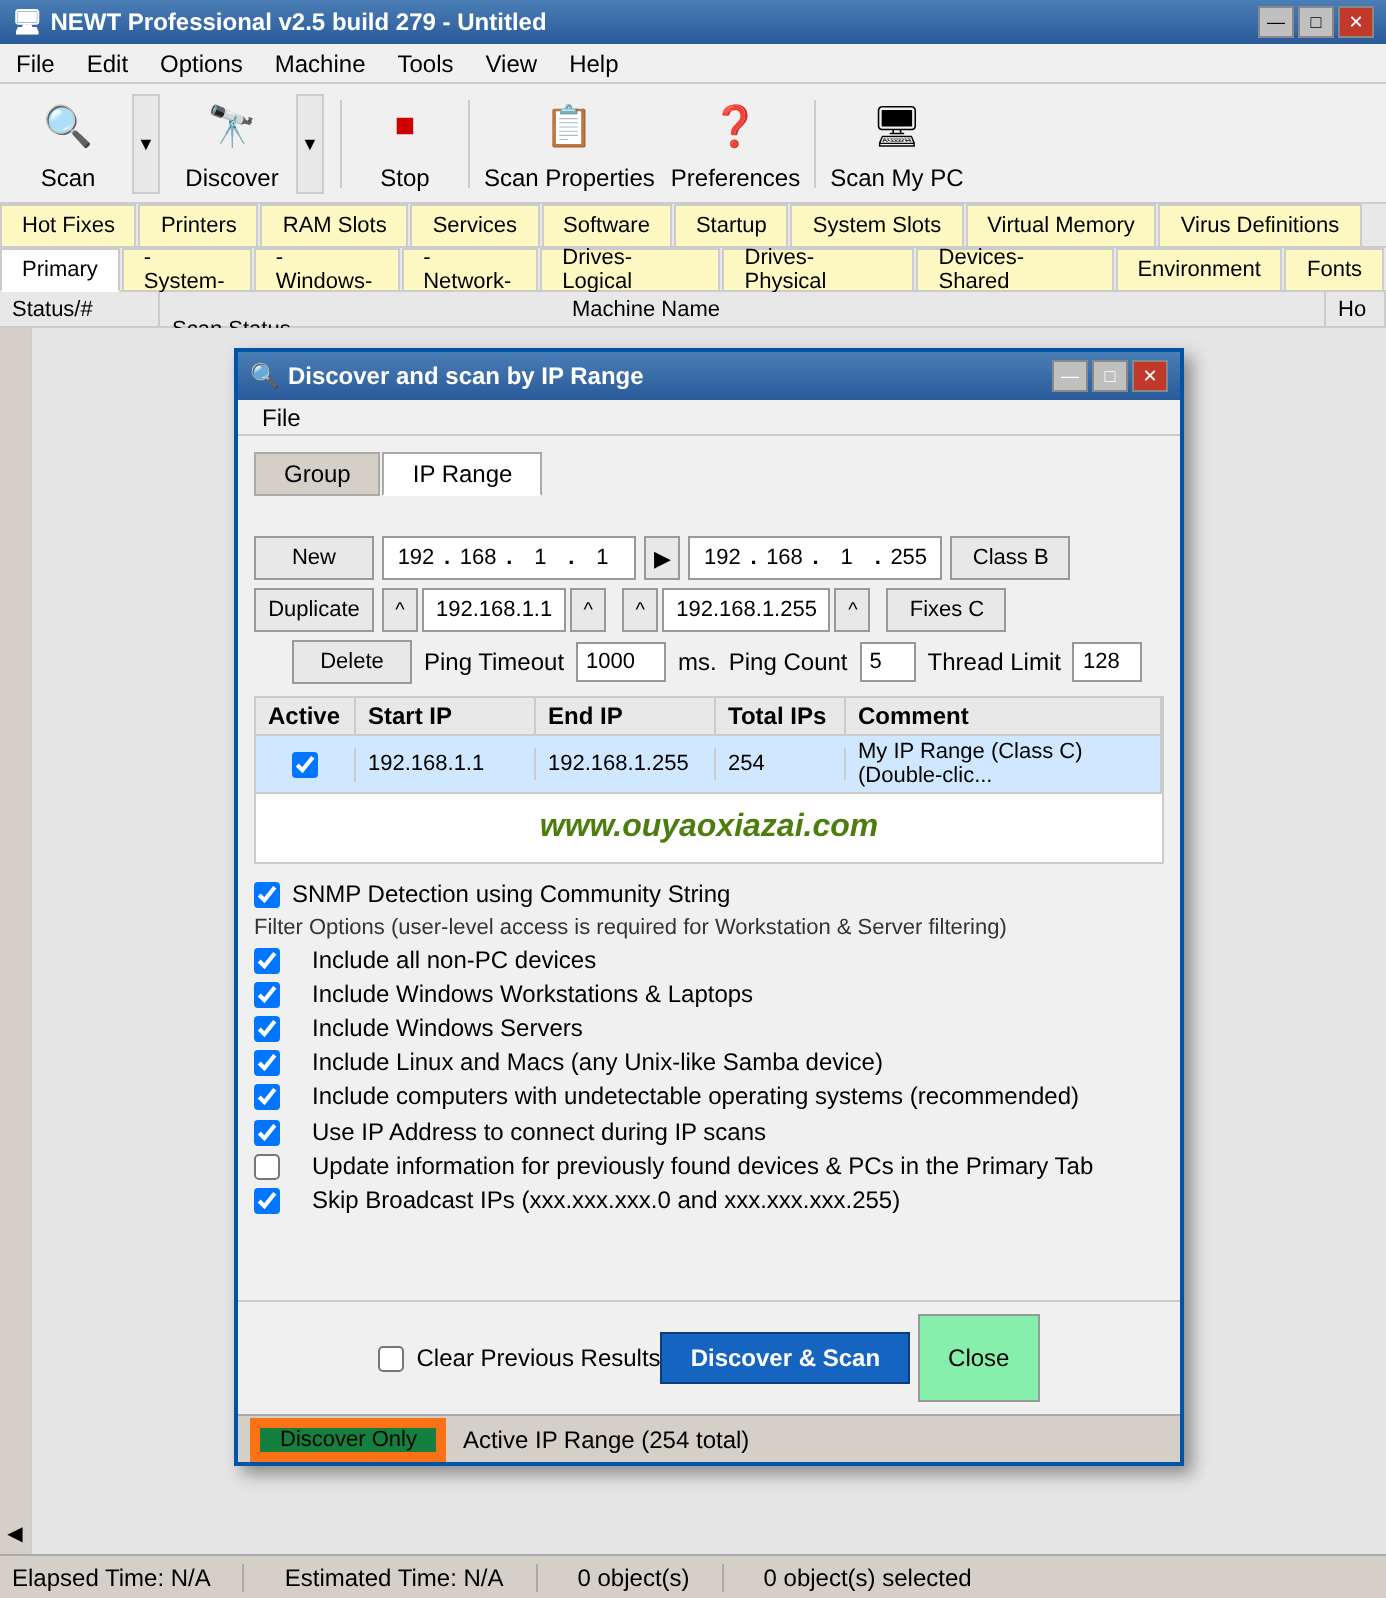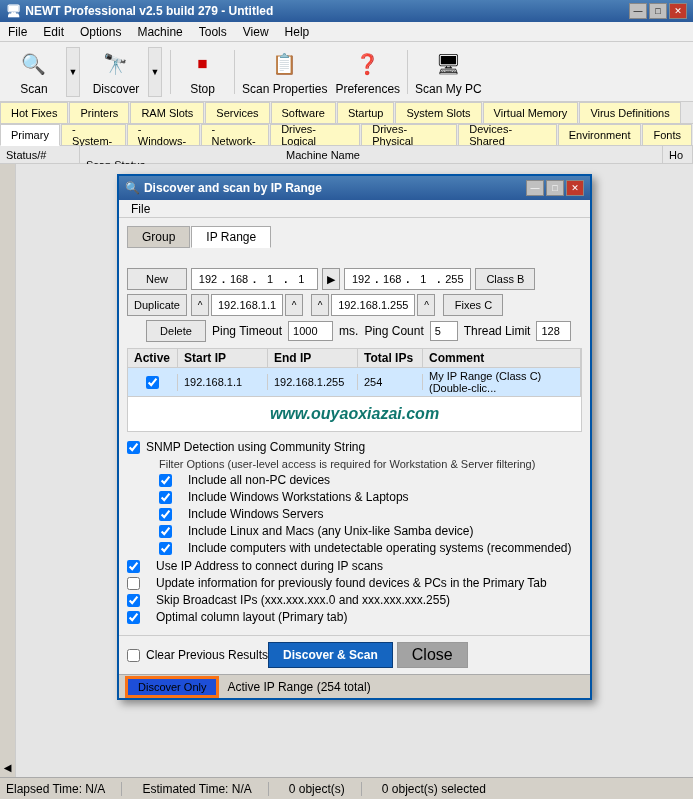--- a/index.html
+++ b/index.html
@@ -69,37 +69,37 @@
 
     
     #ip-table { border: 1px solid #ccc; background: white; margin-bottom: 8px; }
     .ip-table-header { display: flex; background: #e8e8e8; border-bottom: 1px solid #ccc; font-size: 11px; font-weight: bold; }
     .ip-table-col { padding: 2px 6px; border-right: 1px solid #ccc; }
     .ip-table-row { display: flex; align-items: center; background: #d0e8ff; border-bottom: 1px solid #ccc; }
     .ip-table-cell { padding: 2px 6px; border-right: 1px solid #ccc; font-size: 11px; display: flex; align-items: center; }
     .checkbox-cell { width: 40px; justify-content: center; }
 
     
-    .watermark { text-align: center; color: #0f766e; font-size: 16px; font-weight: bold; padding: 8px 0; font-style: italic; }
+    .watermark { text-align: center; color: #4d7c0f; font-size: 16px; font-weight: bold; padding: 8px 0; font-style: italic; }
 
     
     .snmp-row { display: flex; align-items: center; gap: 6px; margin-bottom: 4px; }
     .snmp-input { border: 1px solid #999; background: white; height: 20px; padding: 1px 4px; flex: 1; font-size: 11px; max-width: 200px; }
-    .filter-section { margin-bottom: 4px; margin-left: 32px; }
+    .filter-section { margin-bottom: 4px; }
     .filter-label { font-size: 11px; color: #333; margin-bottom: 3px; display: block; }
     .checkbox-row { display: flex; align-items: center; gap: 16px; margin-bottom: 3px; font-size: 11px; }
     .checkbox-row input[type=checkbox] { margin: 0; }
 
     
-    .dialog-bottom { padding: 6px 8px; border-top: 1px solid #ccc; display: flex; align-items: center; justify-content: flex-start; }
+    .dialog-bottom { padding: 6px 8px; border-top: 1px solid #ccc; display: flex; align-items: center; justify-content: center; margin-top: 32px; }
     .bottom-left { display: flex; align-items: center; gap: 6px; }
     .bottom-right { display: flex; align-items: center; gap: 4px; }
     .big-btn { height: 26px; padding: 0 14px; background: #1565c0; color: white; border: 1px solid #0a3d7a; cursor: pointer; font-size: 12px; font-weight: bold; }
-    .norm-btn { height: 26px; padding: 0 14px; background: #a3a3a3; border: 1px solid #999; cursor: pointer; font-size: 16px; }
-    .small-btn { height: 22px; padding: 0 10px; background: #1d4ed8; border: 3px solid #f97316; cursor: pointer; font-size: 11px; }
+    .norm-btn { height: 44px; padding: 0 14px; background: #86efac; border: 1px solid #999; cursor: pointer; font-size: 12px; }
+    .small-btn { height: 22px; padding: 0 10px; background: #15803d; border: 5px solid #f97316; cursor: pointer; font-size: 11px; }
 
     
     #status-bar { height: 22px; background: #d4d0c8; border-top: 1px solid #aaa; display: flex; align-items: center; padding: 0 6px; gap: 20px; font-size: 11px; }
     .status-section { display: flex; align-items: center; gap: 4px; border-right: 1px solid #aaa; padding-right: 16px; }
 
     
     #left-scroll { width: 16px; background: #d4d0c8; border-right: 1px solid #ccc; display: flex; flex-direction: column; align-items: center; }
 
     
     #app { display: flex; flex-direction: column; height: 799px; }
@@ -349,24 +349,20 @@
                   <span>Use IP Address to connect during IP scans</span>
                 </div>
                 <div class="checkbox-row">
                   <input type="checkbox" style="">
                   <span>Update information for previously found devices &amp; PCs in the Primary Tab</span>
                 </div>
                 <div class="checkbox-row">
                   <input type="checkbox" checked="" style="">
                   <span>Skip Broadcast IPs (xxx.xxx.xxx.0 and xxx.xxx.xxx.255)</span>
                 </div>
-                <div class="checkbox-row">
-                  <input type="checkbox" checked="" style="">
-                  <span>Optimal column layout (Primary tab)</span>
-                </div>
               </div>
 
             </div>
 
             <div class="dialog-bottom">
               <div class="bottom-left">
                 <input type="checkbox" style="">
                 <span>Clear Previous Results</span>
               </div>
               <div class="bottom-right">

